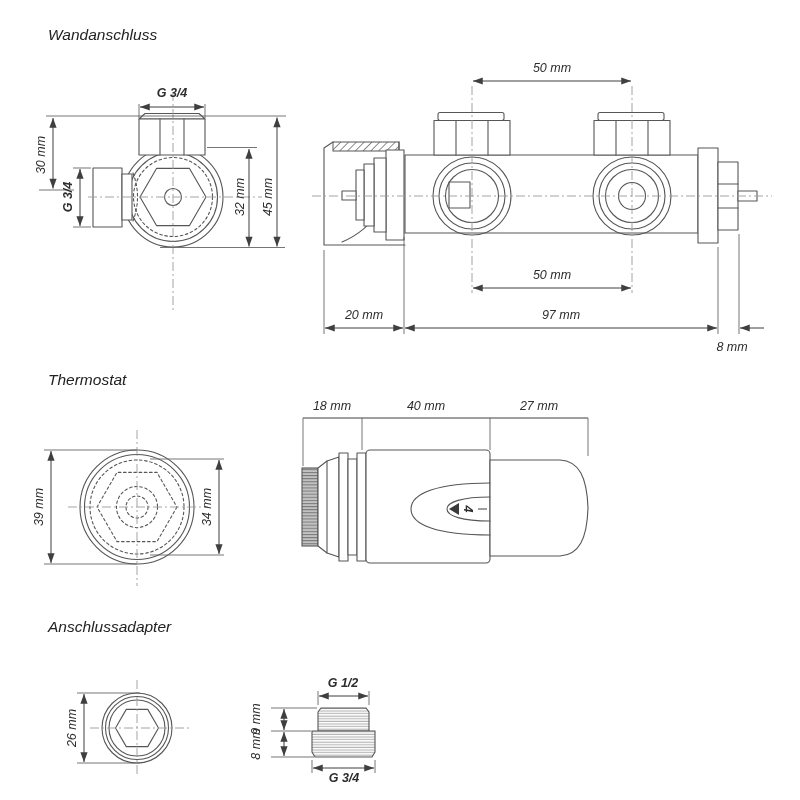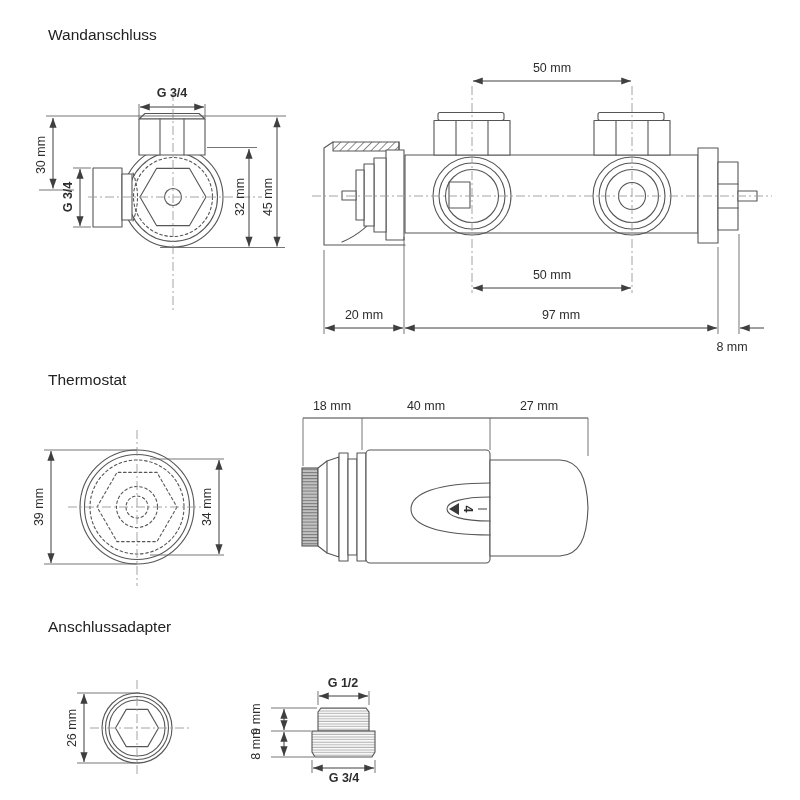--- a/index.html
+++ b/index.html
@@ -1,16 +1,16 @@
 <!DOCTYPE html>
 <html><head>
 <meta charset="utf-8">
 <style>
   html,body{margin:0;padding:0;background:#ffffff;}
-  .page{width:800px;height:800px;background:#fff;position:relative;overflow:hidden;}
+  .page{width:800px;height:800px;background:#fff;position:relative;overflow:hidden;font-style:italic;}
   svg{display:block;}
   .ln{fill:none;stroke:#565656;stroke-width:1.1;stroke-linejoin:round;stroke-linecap:round;}
   .lnf{fill:#ffffff;stroke:#565656;stroke-width:1.1;stroke-linejoin:round;}
   .dash{stroke-dasharray:2.6 2.6;}
   .cl{fill:none;stroke:#9a9a9a;stroke-width:0.9;stroke-dasharray:9 3 2 3;}
   .dim{fill:none;stroke:#3f3f3f;stroke-width:1;}
   .ext{fill:none;stroke:#5c5c5c;stroke-width:0.85;}
   .txt{font-family:"Liberation Sans","DejaVu Sans",sans-serif;font-size:12.5px;fill:#2d2d2d;}
   .b{font-weight:bold;}
   .title{font-family:"Liberation Sans","DejaVu Sans",sans-serif;font-size:15.5px;fill:#222;}

